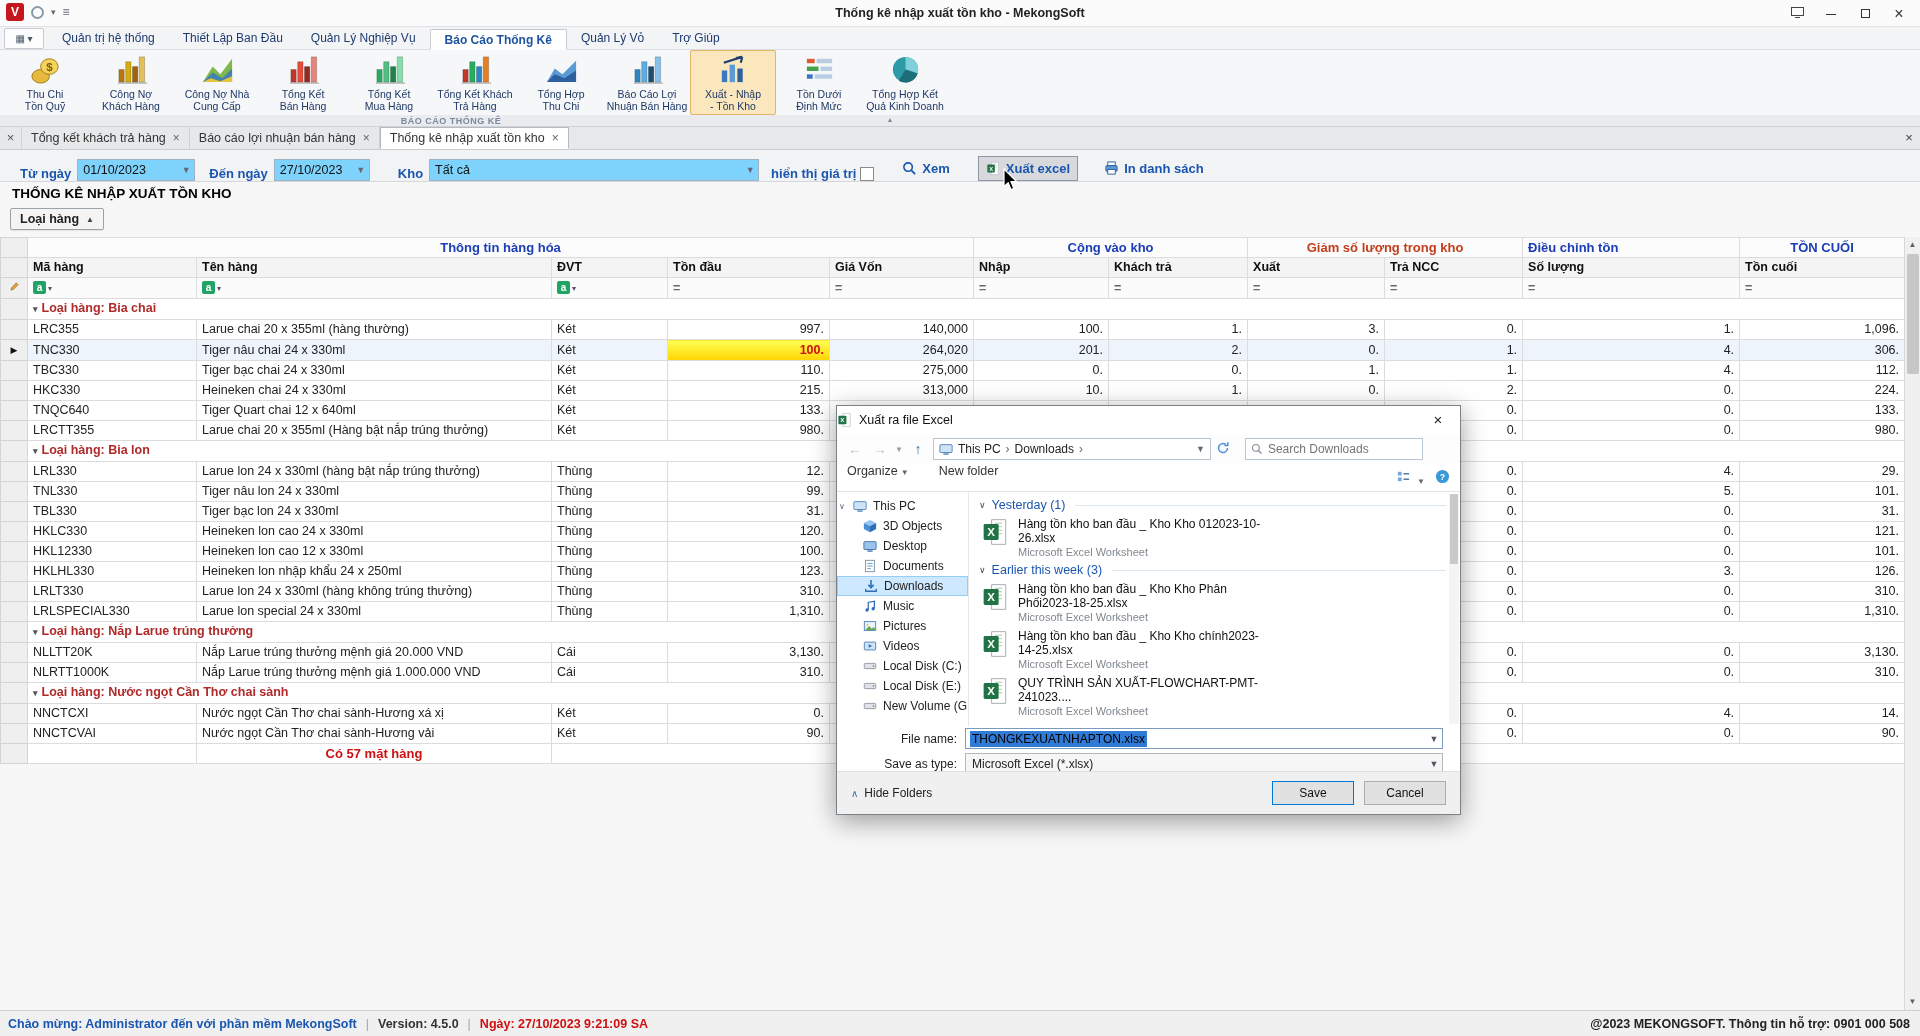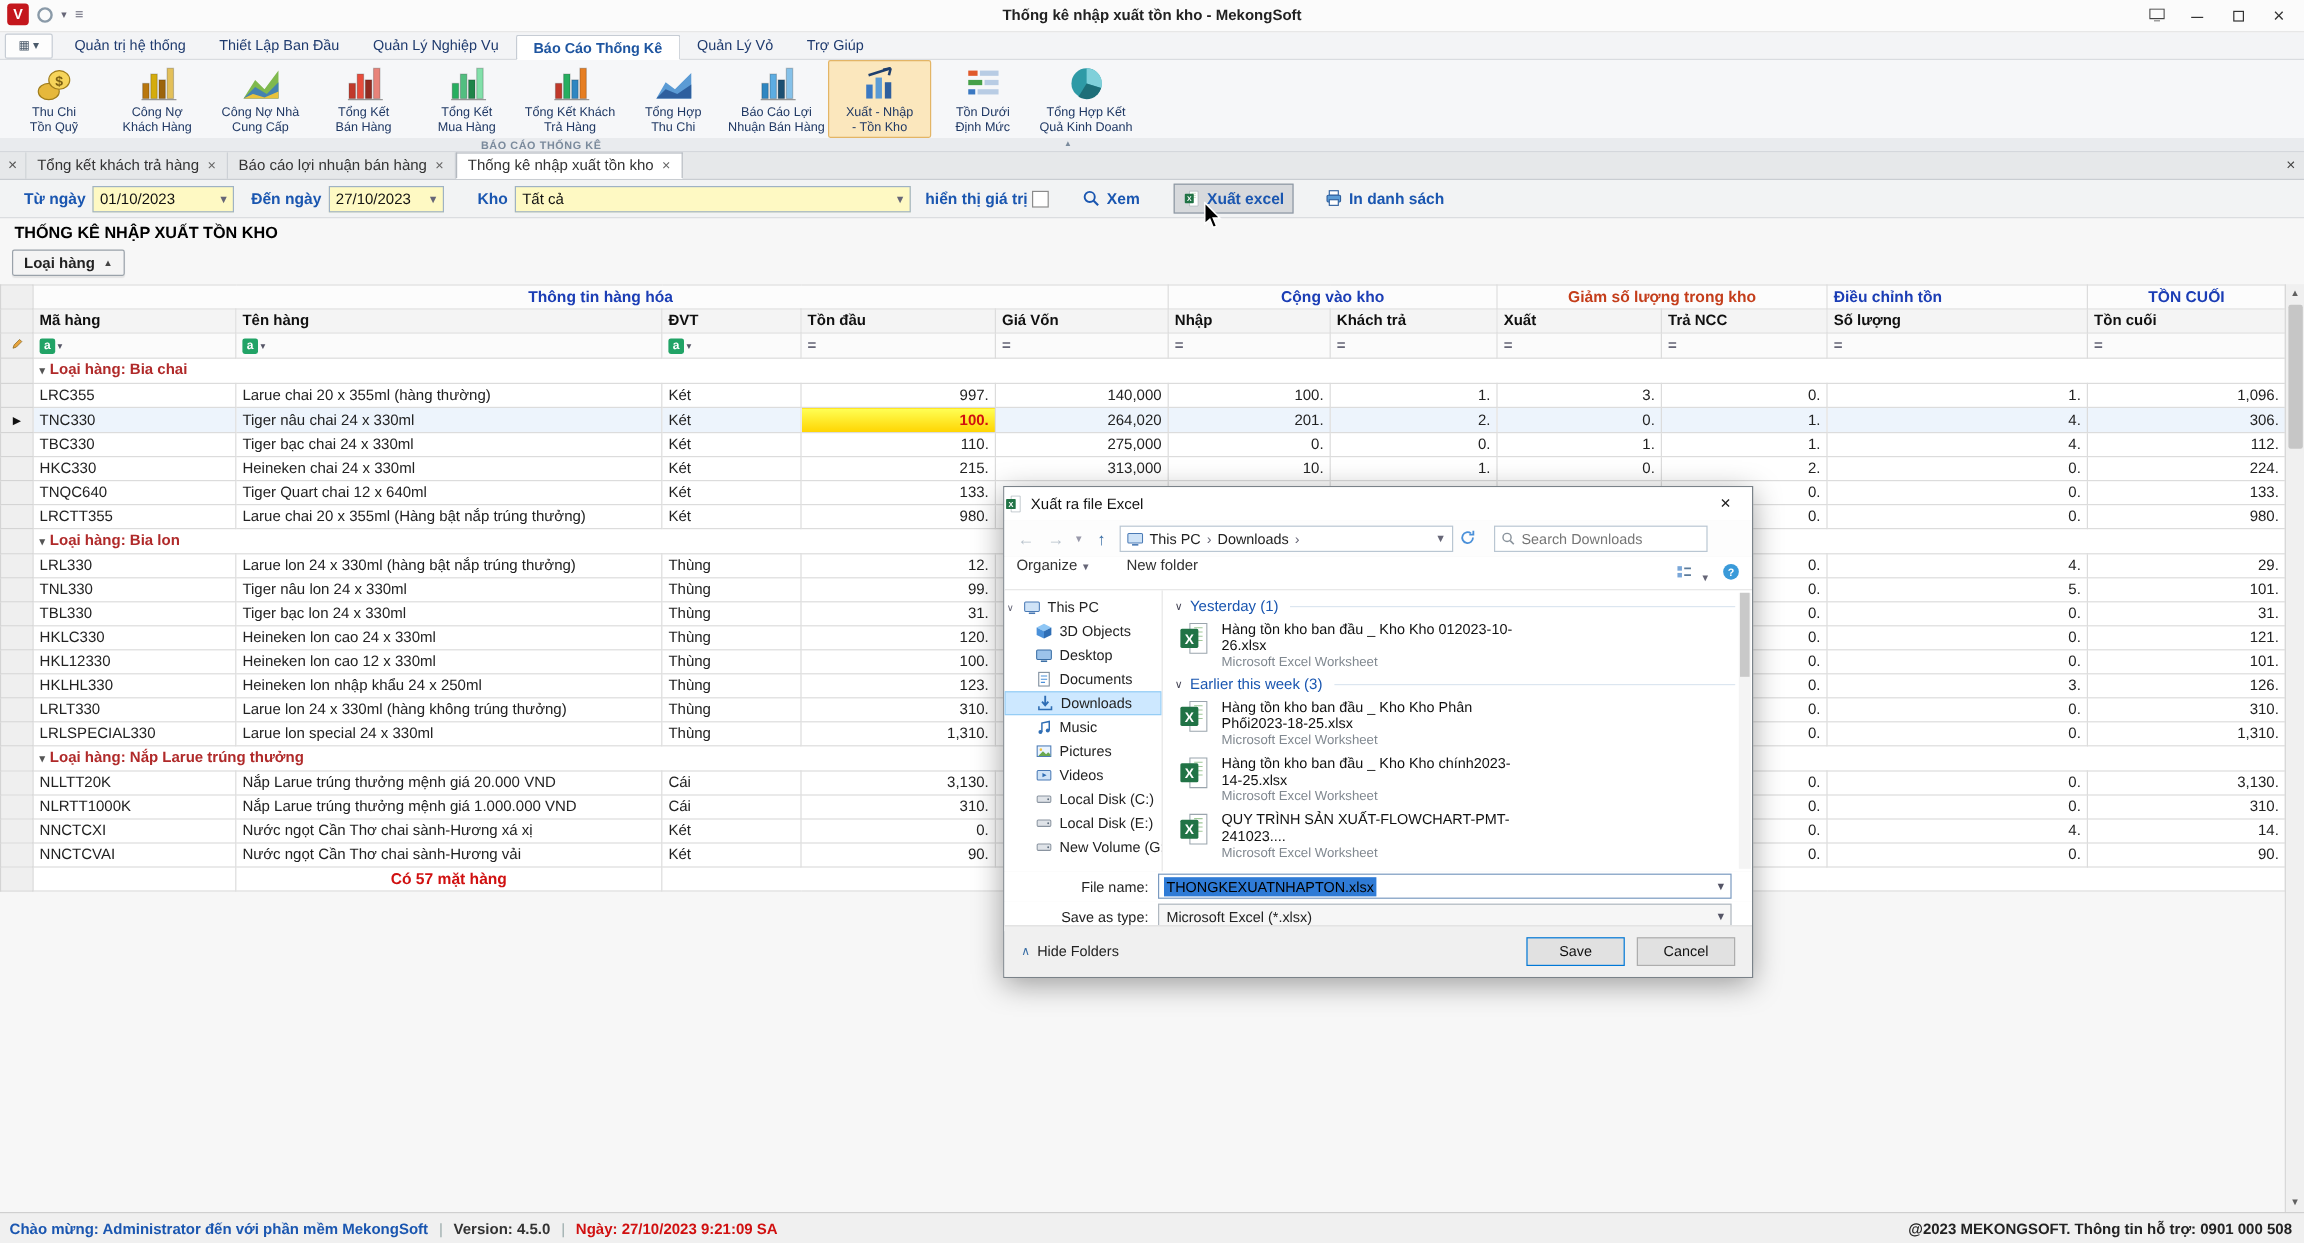--- a/index.html
+++ b/index.html
@@ -38,23 +38,23 @@
 
   
   .doc-tabs { position:absolute; top:127px; left:0; right:0; height:23px; background:#e6e8ea; border-bottom:1px solid #c9cdd2; display:flex; align-items:stretch; }
   .dt-close { width:22px; text-align:center; line-height:22px; color:#555; font-size:13px; border-right:1px solid #d0d4d8; }
   .dtab { display:flex; align-items:center; gap:7px; padding:0 9px; font-size:12.5px; color:#333; border-right:1px solid #cdd1d6; }
   .dtab.active { background:#fff; border:1px solid #b5bac0; border-bottom:1px solid #fff; }
   .dtab .x { color:#666; font-size:12px; }
   .dt-right { margin-left:auto; width:22px; text-align:center; line-height:22px; color:#444; font-size:13px; }
 
   
-  .filter-bar { position:absolute; top:150px; left:0; right:0; height:32px; background:#f2f3f4; border-bottom:1px solid #d5d8db; display:flex; align-items:center; }
+  .filter-bar { position:absolute; top:150px; left:0; right:0; height:32px; background:#f2f3f4; border-bottom:1px solid #d5d8db; display:flex; align-items:flex-end; }
   .flabel { color:#1a56b0; font-weight:bold; font-size:13px; }
-  .fcombo { background:#fef9c3; border:1px solid #9fb2c4; height:22px; display:flex; align-items:center; padding-left:5px; font-size:12.5px; color:#111; }
+  .fcombo { background:#7dd3fc; border:1px solid #9fb2c4; height:22px; display:flex; align-items:center; padding-left:5px; font-size:12.5px; color:#111; }
   .fcombo .car { margin-left:auto; width:16px; text-align:center; color:#667; font-size:9px; }
   .chk { width:14px; height:14px; border:1px solid #8a8a8a; background:#fff; margin-left:4px; }
   .fbtn { display:flex; align-items:center; gap:5px; color:#1a56b0; font-weight:bold; font-size:13px; padding:4px 7px; border:1px solid transparent; }
   .fbtn.pressed { background:#d7d9dc; border:1px solid #8d97a3; border-radius:0; }
   .fbtn svg { width:15px; height:15px; }
 
   
   .workarea { position:absolute; top:182px; left:0; width:1920px; height:828px; background:#f7f7f7; }
   .report-title { position:absolute; top:4px; left:12px; font-size:13.5px; font-weight:bold; color:#000; }
   .group-chip { position:absolute; top:26px; left:10px; height:22px; border:1px solid #9aa2aa; background:#f4f4f4; display:inline-flex; align-items:center; gap:7px; padding:0 9px; font-size:12.5px; font-weight:bold; color:#222; border-radius:2px; box-shadow:0 1px 1px rgba(0,0,0,0.08); }
@@ -656,20 +656,24 @@
               <td class="l">Cái</td>
               <td class="r">310.</td>
               <td class="r"></td>
               <td class="r"></td>
               <td class="r"></td>
               <td class="r"></td>
               <td class="r">0.</td>
               <td class="r">0.</td>
               <td class="r">310.</td>
             </tr>
+            <tr class="grp-row">
+              <td class="ind"></td>
+              <td colspan="11" class="grp"><span class="tri">▾</span>Loại hàng: Nước ngọt Cần Thơ chai sành</td>
+            </tr>
             <tr class="data-row">
               <td class="ind"></td>
               <td class="l">NNCTCXI</td>
               <td class="l">Nước ngọt Cần Thơ chai sành-Hương xá xị</td>
               <td class="l">Két</td>
               <td class="r">0.</td>
               <td class="r"></td>
               <td class="r"></td>
               <td class="r"></td>
               <td class="r"></td>

